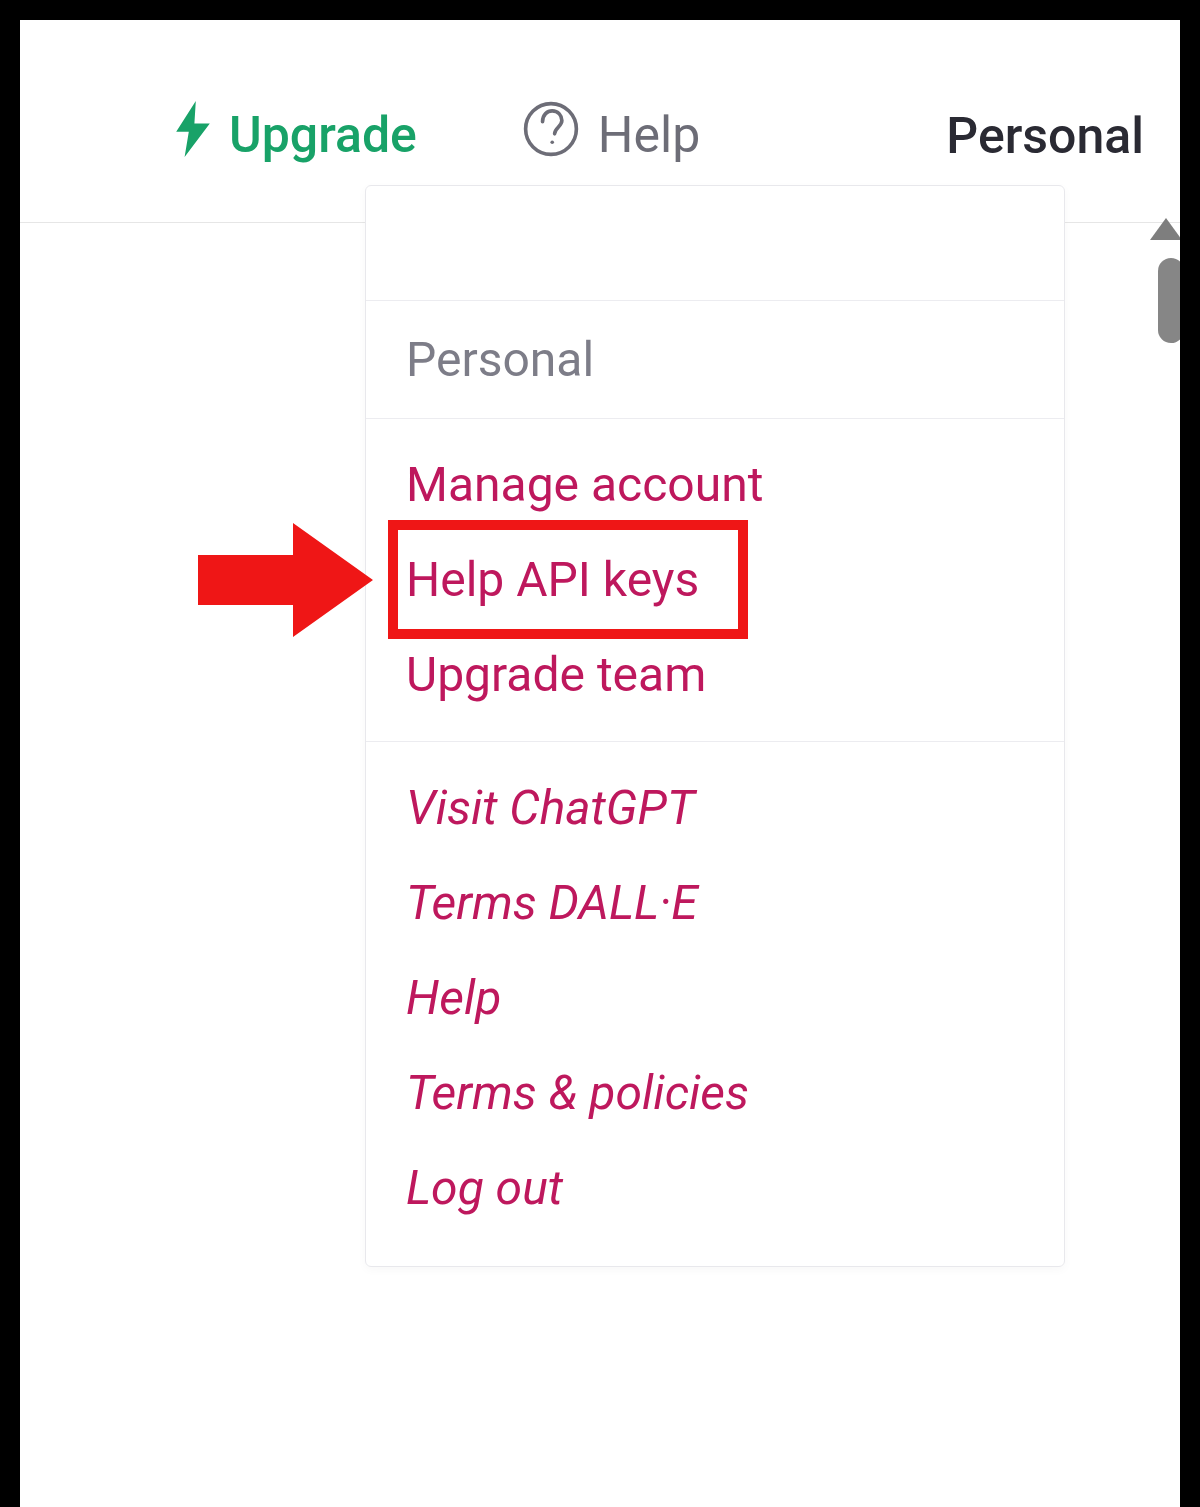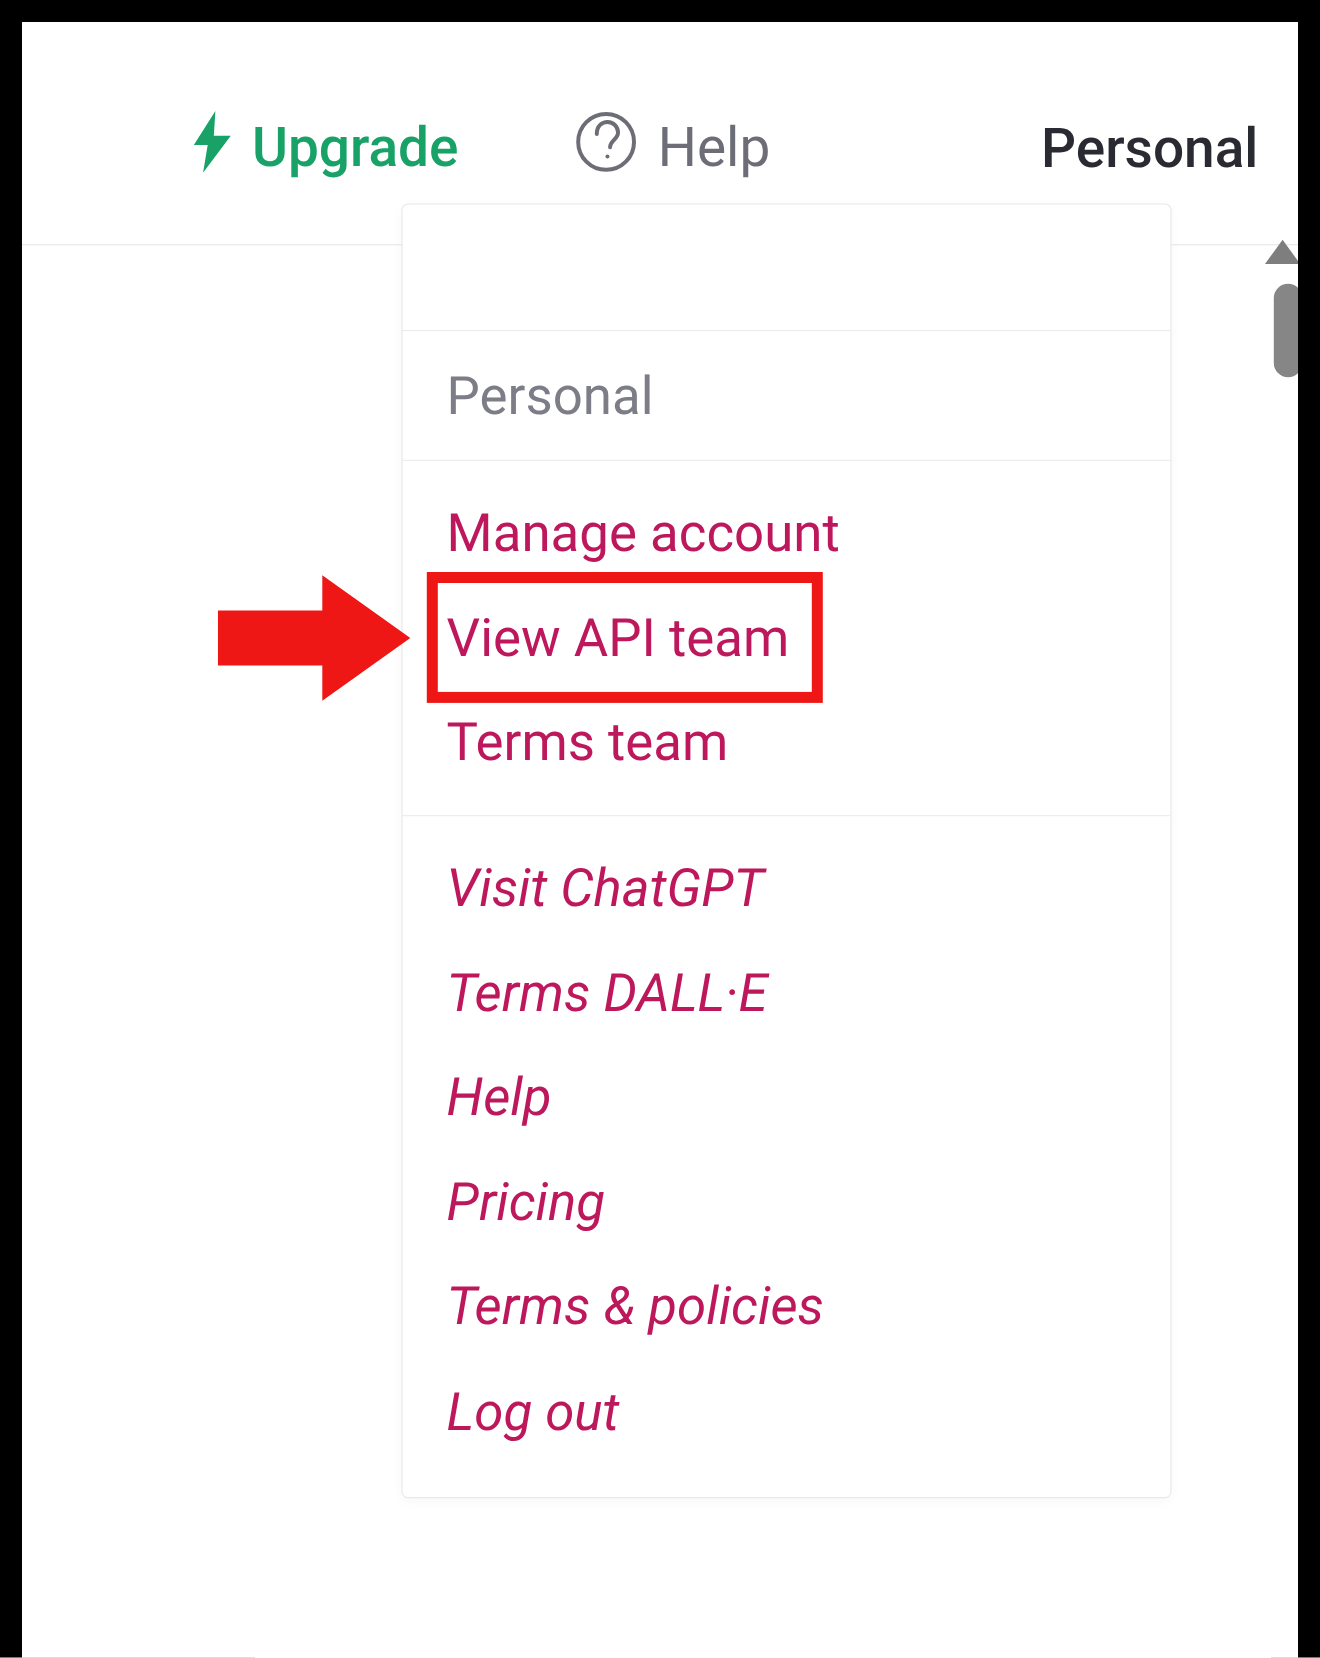--- a/index.html
+++ b/index.html
@@ -199,39 +199,36 @@
 
       <div class="menu-header">
         <span>Personal</span>
       </div>
 
       <div class="menu-group">
         <div class="menu-item">
           <span>Manage account</span>
         </div>
         <div class="menu-item" id="item-api-keys">
-          <span>View API team</span>
-        </div>
-        <div class="menu-item">
-          <span>Terms team</span>
+          <span>Help API keys</span>
+        </div>
+        <div class="menu-item">
+          <span>Upgrade team</span>
         </div>
       </div>
 
       <div class="menu-group">
         <div class="menu-item">
           <span>Visit ChatGPT</span>
         </div>
         <div class="menu-item">
           <span>Terms DALL·E</span>
         </div>
         <div class="menu-item">
           <span>Help</span>
-        </div>
-        <div class="menu-item">
-          <span>Pricing</span>
         </div>
         <div class="menu-item">
           <span>Terms &amp; policies</span>
         </div>
         <div class="menu-item">
           <span>Log out</span>
         </div>
       </div>
     </div>
 

